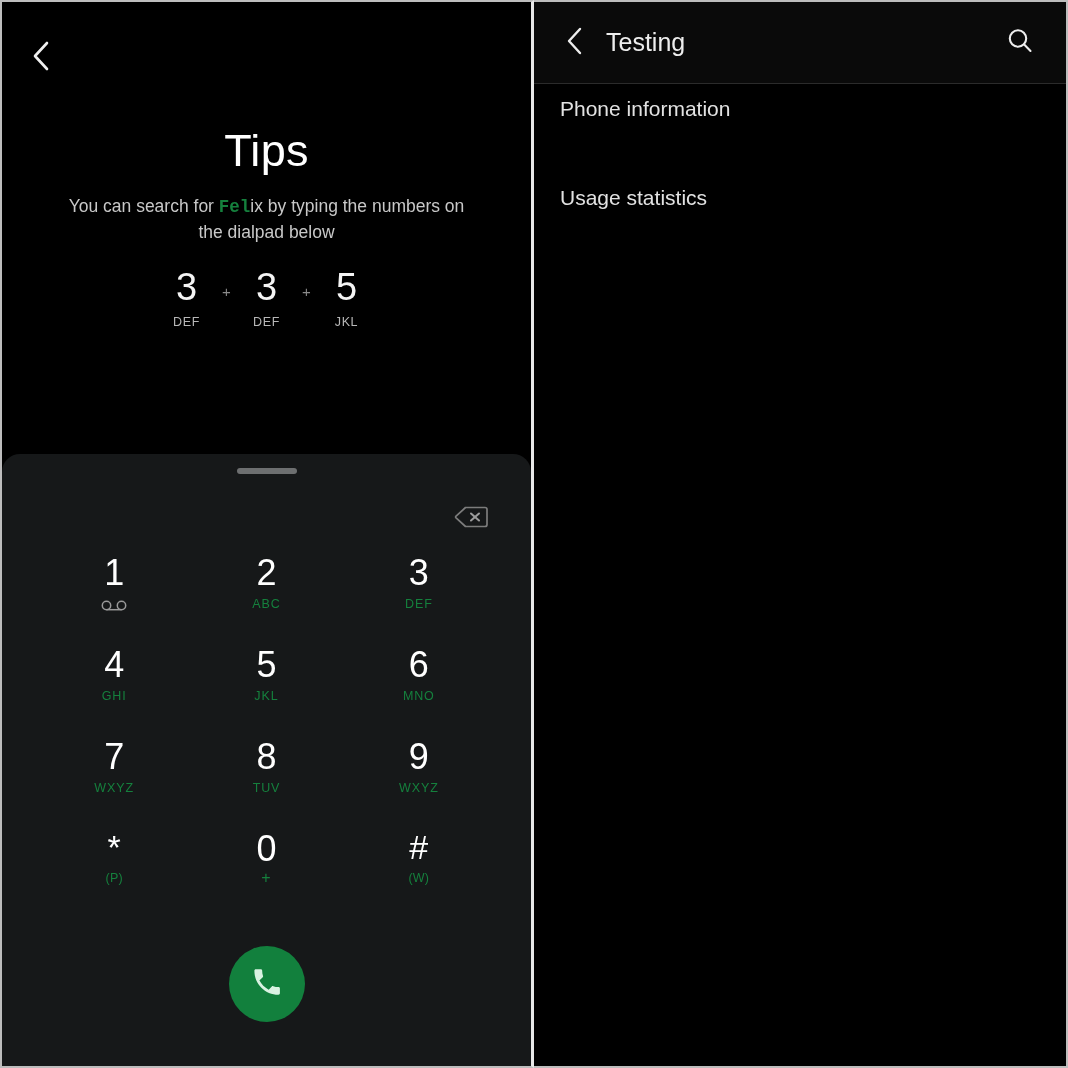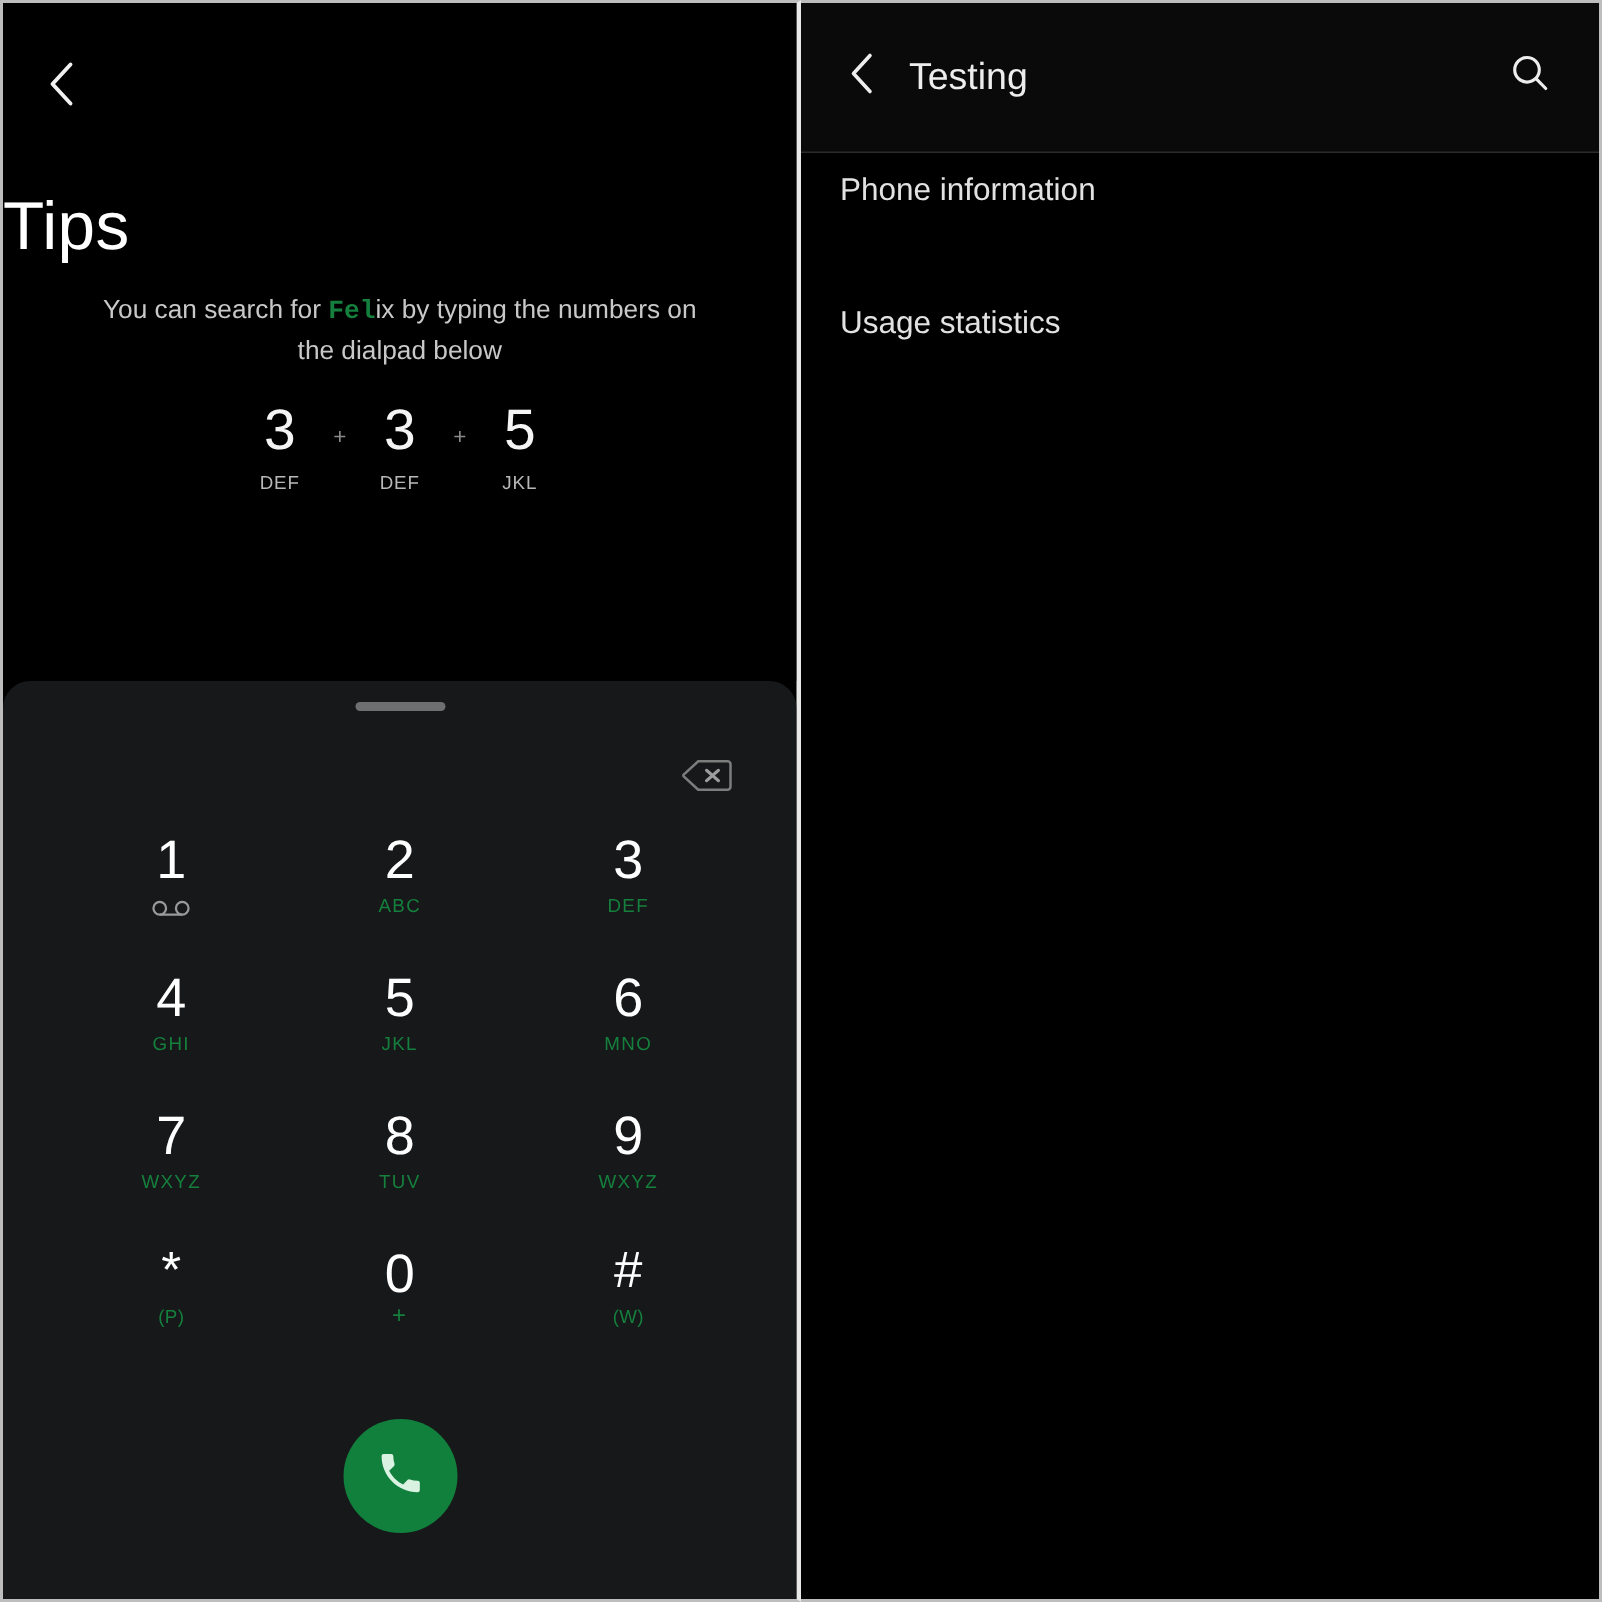--- a/index.html
+++ b/index.html
@@ -47,21 +47,21 @@
     align-items: center;
     justify-content: center;
     cursor: pointer;
   }
   .back-chevron-left svg { display: block; }
 
   .tips-title {
     position: absolute;
     top: 126px;
     left: 0; right: 0;
-    text-align: left;
+    text-align: center;
     color: #ffffff;
     font-size: 45px;
     font-weight: 400;
     letter-spacing: 0.3px;
     line-height: 1;
   }
 
   .tips-hint {
     position: absolute;
     top: 192px;
@@ -226,21 +226,21 @@
     height: 1068px;
     background: #000000;
     position: relative;
     border: 2px solid #bdbdbd;
     border-left: none;
     overflow: hidden;
   }
 
   .right-appbar {
     position: relative;
-    height: 100px;
+    height: 82px;
     background: #0a0a0a;
     display: flex;
     align-items: center;
     padding: 0 26px 0 24px;
     border-bottom: 1px solid #2b2b2b;
   }
   .back-chevron-right {
     width: 34px;
     height: 34px;
     display: flex;

